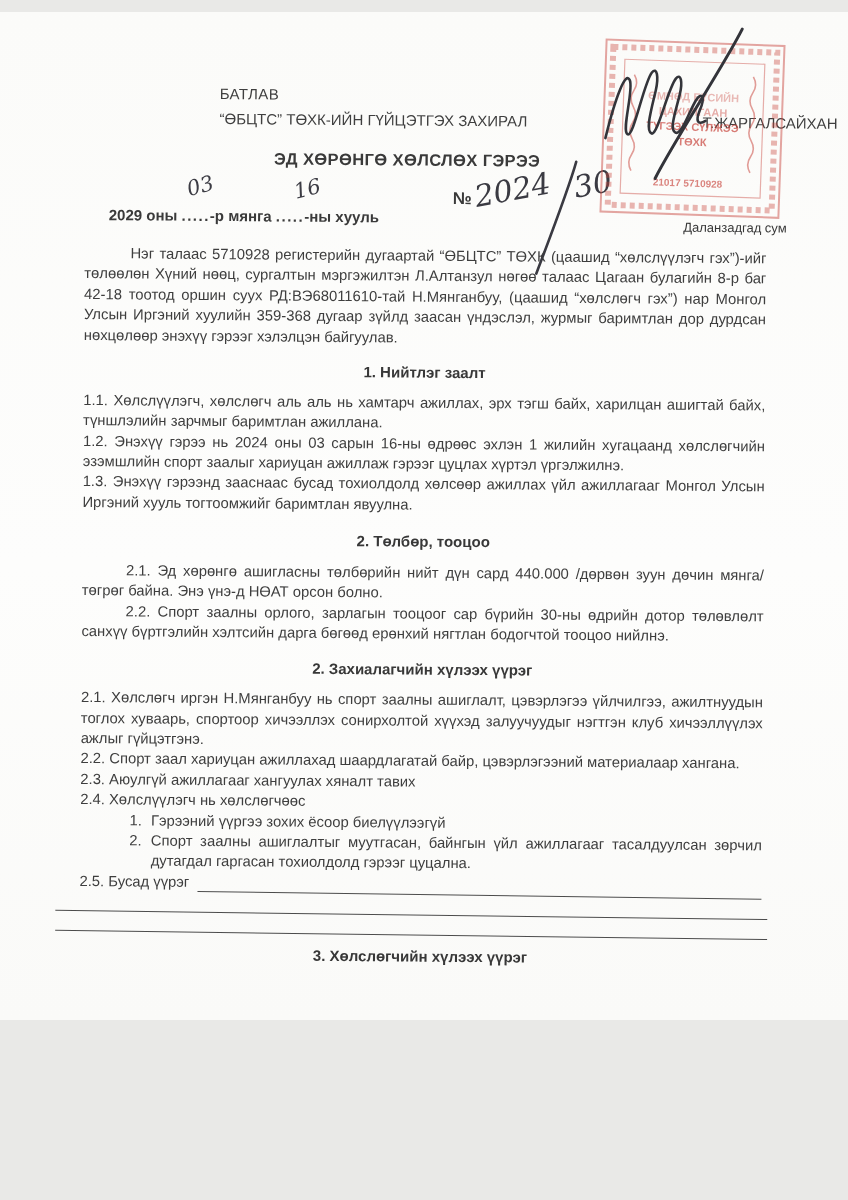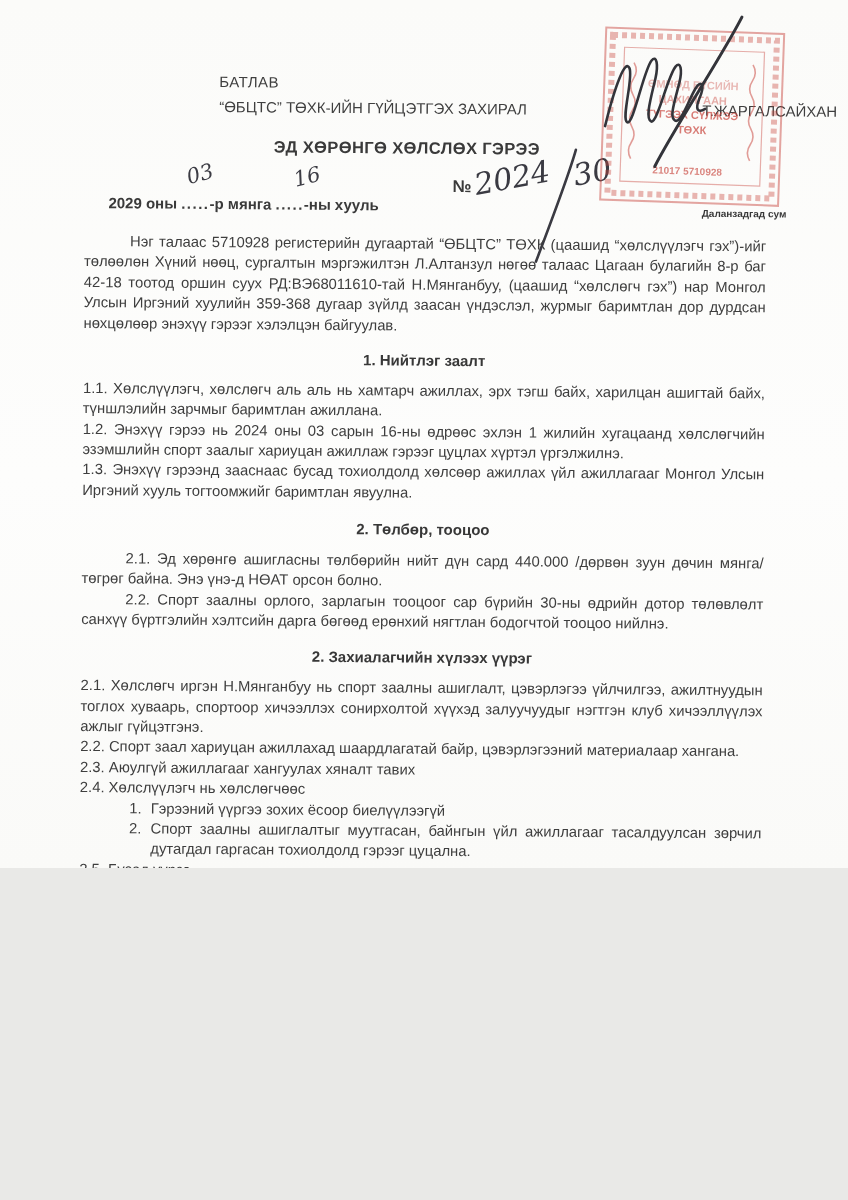--- a/index.html
+++ b/index.html
@@ -1,33 +1,33 @@
 <!DOCTYPE html>
 <html><head>
 <meta charset="utf-8">
 <style>
   * { margin:0; padding:0; box-sizing:border-box; }
   html,body { background:#e9e9e7; }
   .page {
-    position:relative; width:848px; height:868px; margin:0 auto;
+    position:relative; width:848px; height:1008px; margin:12px auto;
     background:linear-gradient(180deg,#fbfbf9 0%, #fdfdfc 55%, #fafaf8 100%);
     overflow:hidden;
     font-family:"Liberation Sans", sans-serif;
     color:#3f3f3f;
   }
   .sheet { position:absolute; inset:0; transform:rotate(0.45deg); transform-origin:40% 30%; }
 
   
   .batlav { position:absolute; left:218px; top:74px; font-size:15px; letter-spacing:.4px; }
   .director-line { position:absolute; left:218px; top:99px; width:618px; display:flex; justify-content:space-between; font-size:15px; white-space:nowrap; }
   .doc-title { position:absolute; left:0; top:138px; width:812px; text-align:center; font-size:16.5px; font-weight:700; letter-spacing:.4px; color:#3a3a3a; }
   .number-line { position:absolute; left:452px; top:176px; font-size:17px; font-weight:700; color:#3a3a3a; }
   .date-line { position:absolute; left:108px; top:196px; font-size:15px; font-weight:700; color:#3a3a3a; }
   .date-line .dots { letter-spacing:1.5px; font-weight:700; }
-  .location { position:absolute; right:62px; top:205px; font-size:10px; font-weight:700; color:#383838; }
+  .location { position:absolute; right:62px; top:205px; font-size:13px; font-weight:400; color:#383838; }
 
   
   .hw { font-family:"DejaVu Serif", serif; font-style:italic; color:#3c3c44; }
   .hw-month { position:absolute; left:186px; top:163px; font-size:21px; transform:rotate(-16deg); }
   .hw-day   { position:absolute; left:293px; top:165px; font-size:21px; transform:rotate(-14deg); }
   .hw-number-svg { position:absolute; left:472px; top:146px; }
   .signature-svg { position:absolute; left:590px; top:12px; z-index:3; }
   .stamp-svg { position:absolute; left:598px; top:24px; z-index:2; transform:rotate(1.6deg); opacity:.88; }
 
   

